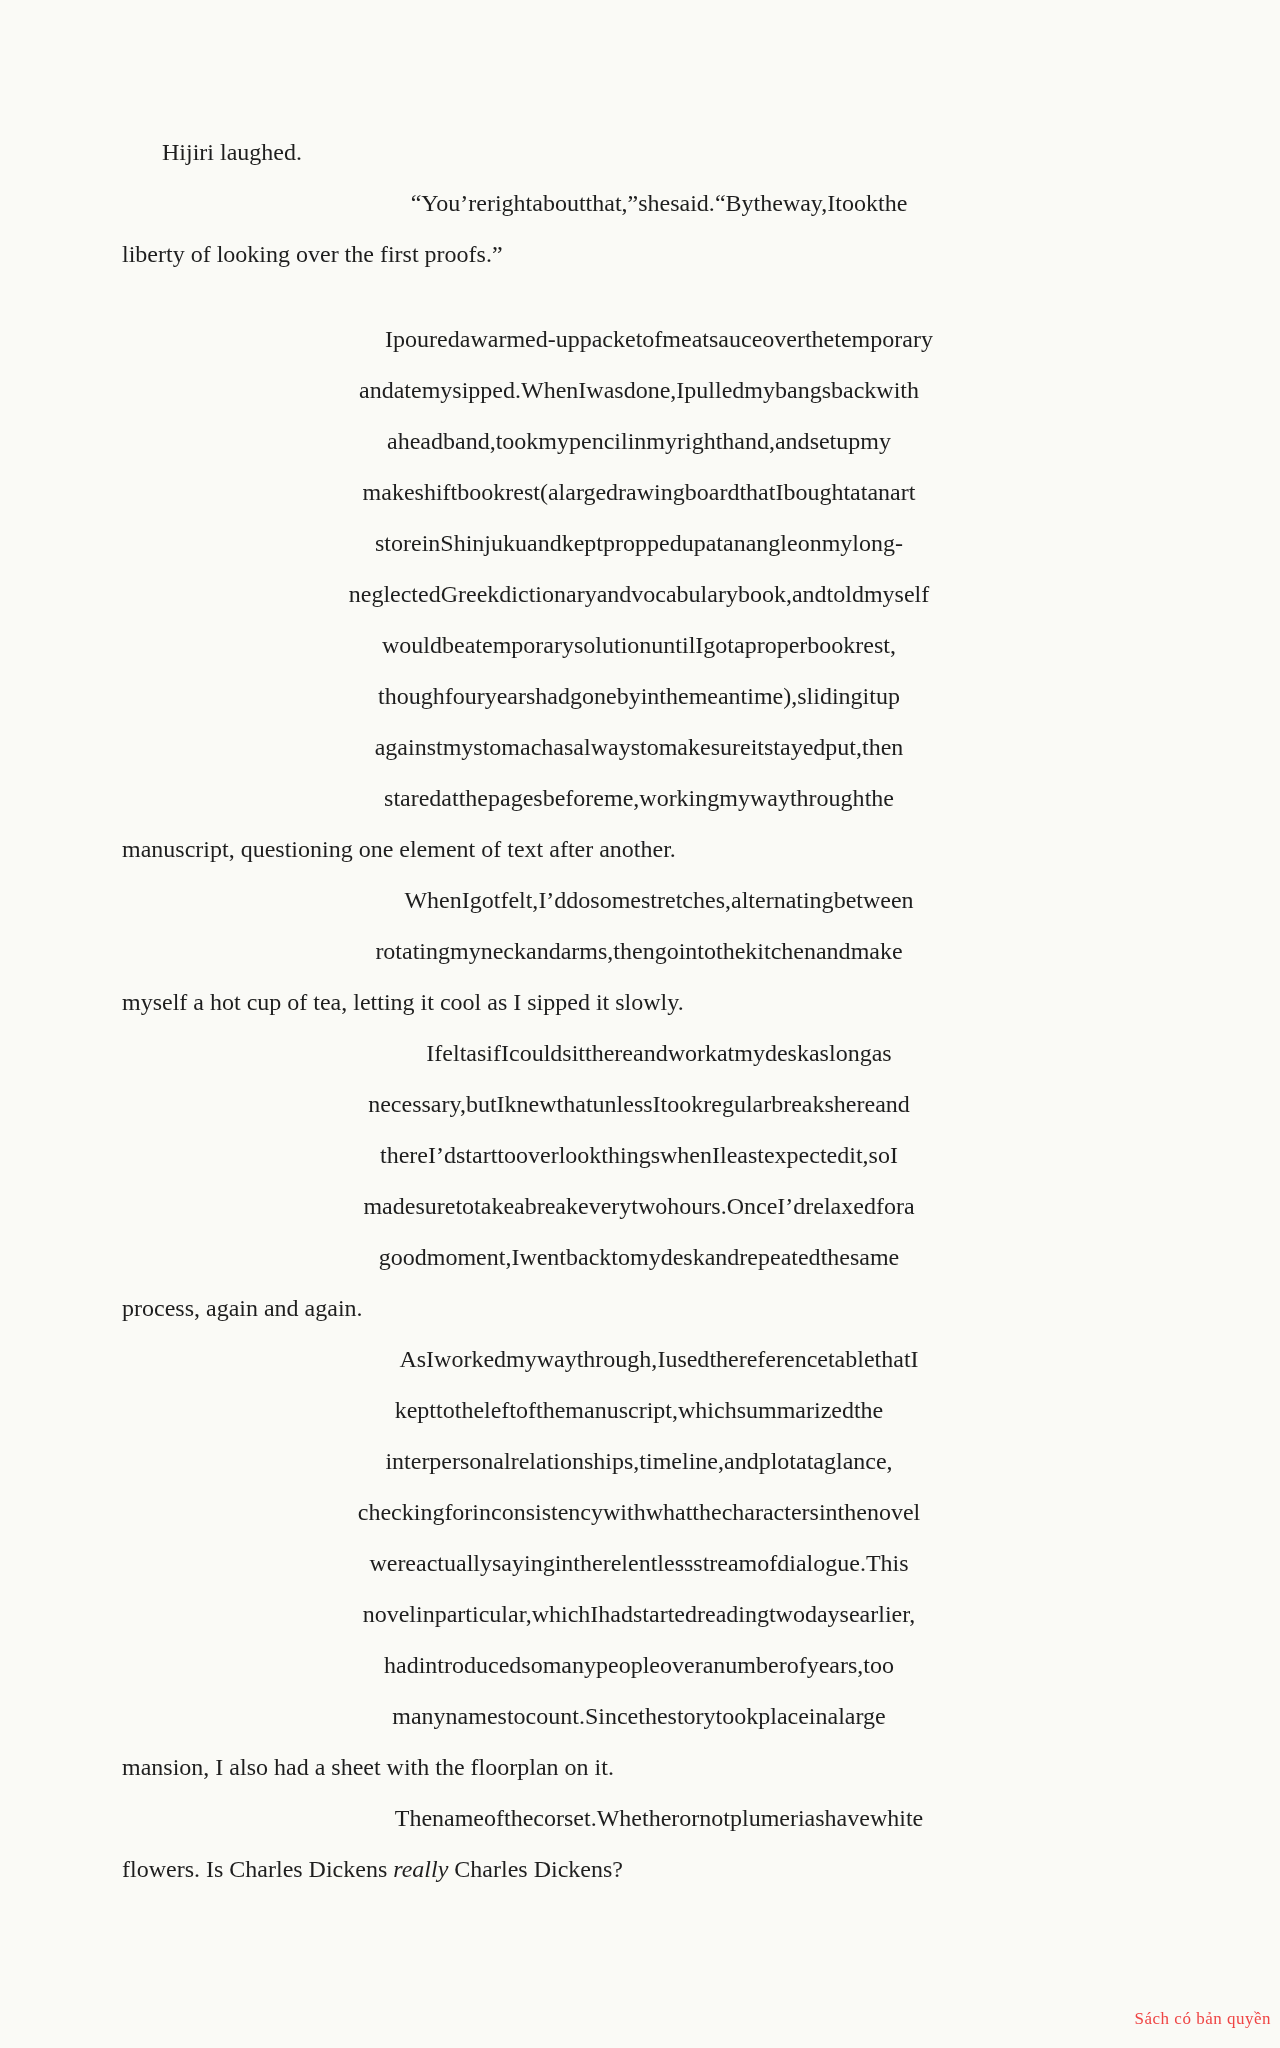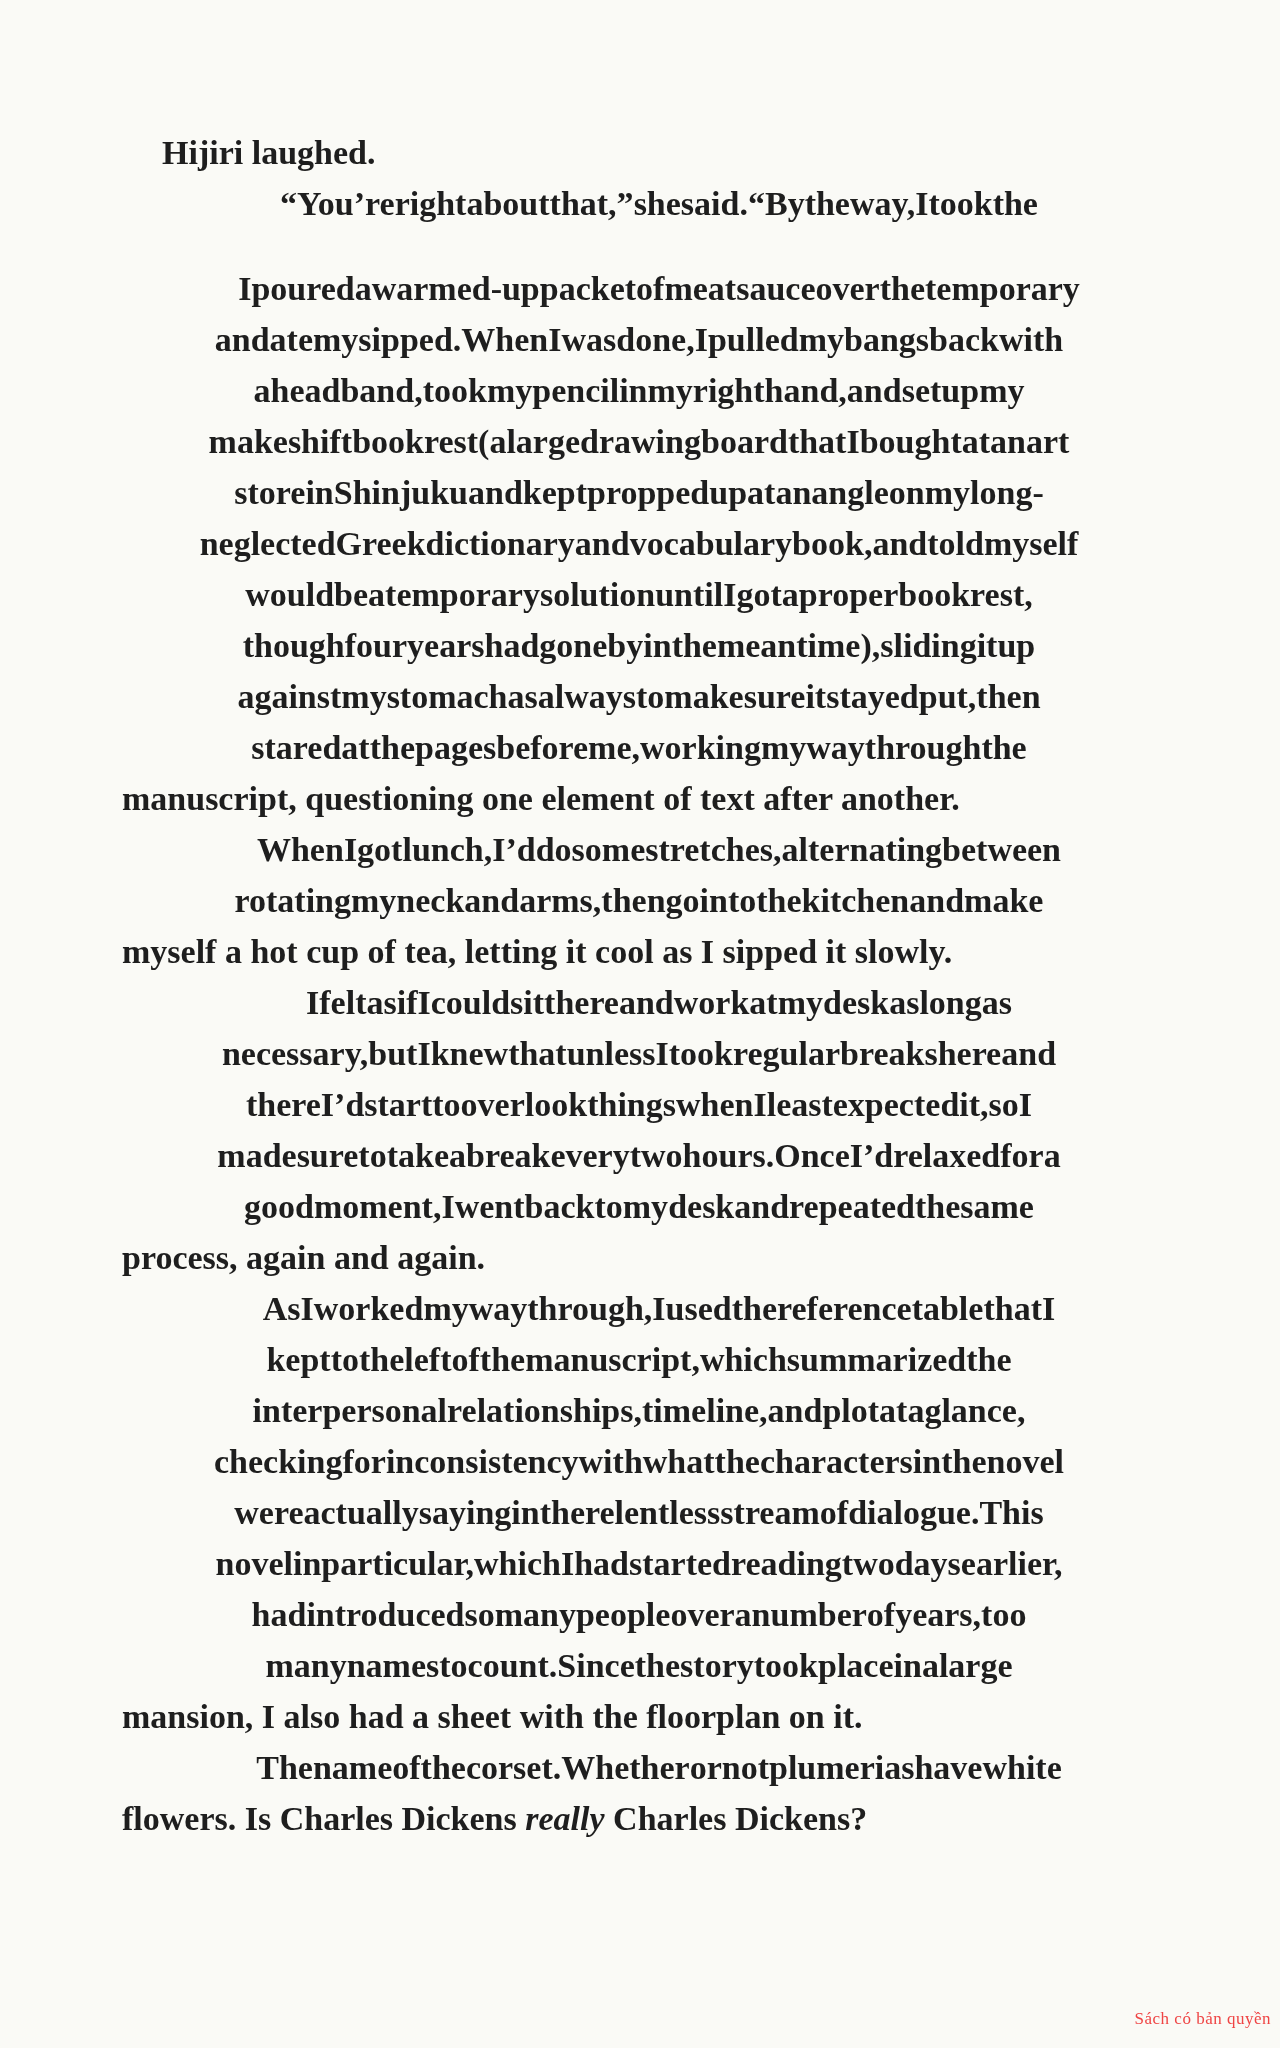--- a/index.html
+++ b/index.html
@@ -13,22 +13,21 @@
     background: #fafaf6;
     font-family: "Liberation Serif", "DejaVu Serif", serif;
     color: #1e1e1e;
     overflow: hidden;
   }
   .page-text {
     position: absolute;
     left: 122px;
     top: 127px;
     width: 1034px;
-    font-size: 34px;
-    font-weight: bold;
+    font-size: 24px;
   }
   .paragraph { margin: 0; }
   .paragraph.space-before { margin-top: 34px; }
   .line {
     height: 51px;
     line-height: 51px;
   }
   
   .line.just {
     display: flex;
@@ -65,20 +64,21 @@
         <span>that,”</span>
         <span>she</span>
         <span>said.</span>
         <span>“By</span>
         <span>the</span>
         <span>way,</span>
         <span>I</span>
         <span>took</span>
         <span>the</span>
       </div>
+      <div class="line last"><span>liberty of looking over the first proofs.”</span></div>
     </div>
     <div class="paragraph space-before">
       <div class="line just indent">
         <span>I</span>
         <span>poured</span>
         <span>a</span>
         <span>warmed-up</span>
         <span>packet</span>
         <span>of</span>
         <span>meat</span>
@@ -212,21 +212,21 @@
         <span>through</span>
         <span>the</span>
       </div>
       <div class="line last"><span>manuscript, questioning one element of text after another.</span></div>
     </div>
     <div class="paragraph">
       <div class="line just indent">
         <span>When</span>
         <span>I</span>
         <span>got</span>
-        <span>lunch,</span>
+        <span>felt,</span>
         <span>I’d</span>
         <span>do</span>
         <span>some</span>
         <span>stretches,</span>
         <span>alternating</span>
         <span>between</span>
       </div>
       <div class="line just">
         <span>rotating</span>
         <span>my</span>

